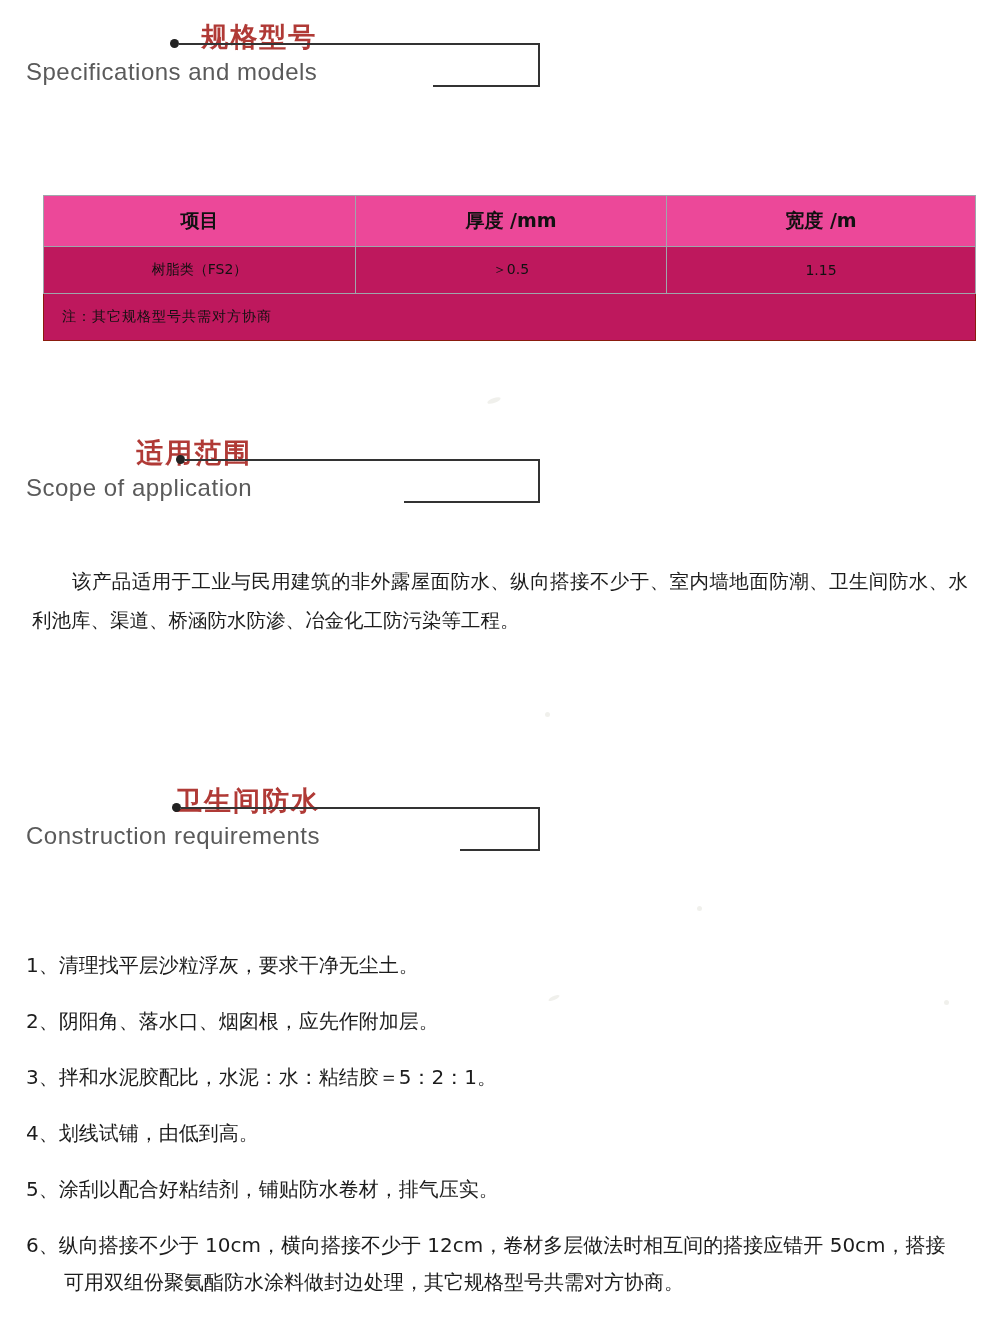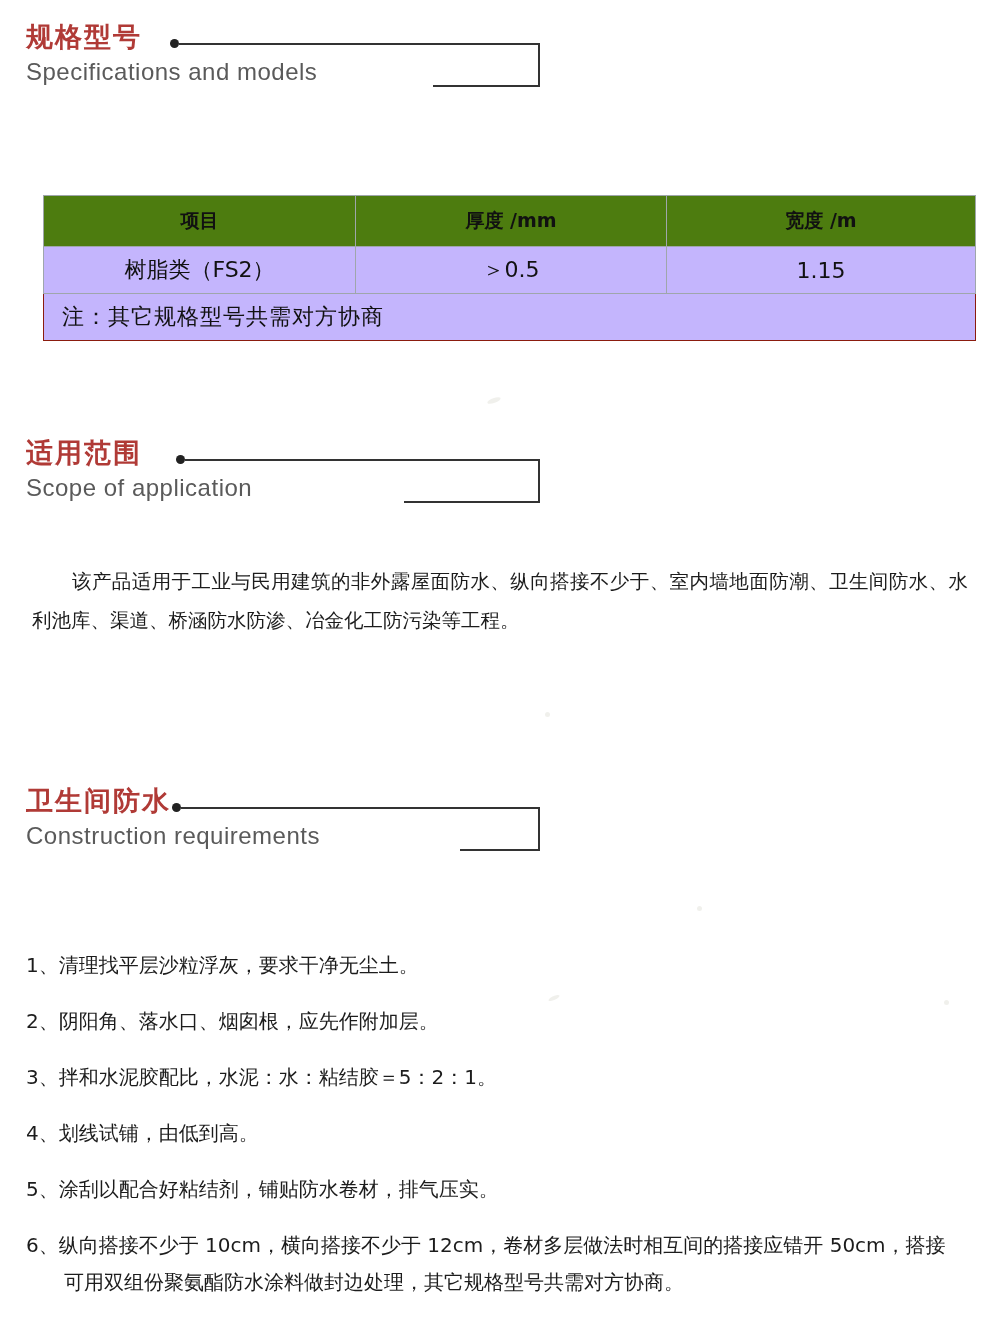--- a/index.html
+++ b/index.html
@@ -29,20 +29,21 @@
   }
   .head-cn {
     font-family: "DejaVu Sans", sans-serif;
     font-size: 27px;
     font-weight: 700;
     color: #b03a36;
     letter-spacing: 2px;
     line-height: 1.1;
     margin: 0;
     white-space: nowrap;
+    text-align: right;
   }
   .head-en {
     font-family: "Liberation Sans", sans-serif;
     font-size: 24px;
     font-weight: 400;
     color: #5a5a5a;
     letter-spacing: 0.5px;
     line-height: 1.15;
     margin: 6px 0 0 0;
     white-space: nowrap;
@@ -72,30 +73,30 @@
     width: 932px;
     border-collapse: collapse;
     table-layout: fixed;
   }
   .spec-table th, .spec-table td {
     border: 1px solid #9fa6ab;
     text-align: center;
     font-family: "DejaVu Sans", sans-serif;
   }
   .spec-table thead th {
-    background: #4d7c0f;
+    background: #ec4899;
     height: 48px;
     font-size: 19px;
     font-weight: 700;
     color: #111;
   }
   .spec-table tbody td {
-    background: #c4b5fd;
+    background: #be185d;
     height: 44px;
-    font-size: 22px;
+    font-size: 14px;
     font-weight: 400;
     color: #111;
   }
   .note-row td {
     background: #8b1c0e;
     border: 1px solid #8b1c0e;
     height: 44px;
     text-align: left;
     padding-left: 18px;
     color: #ffffff;

